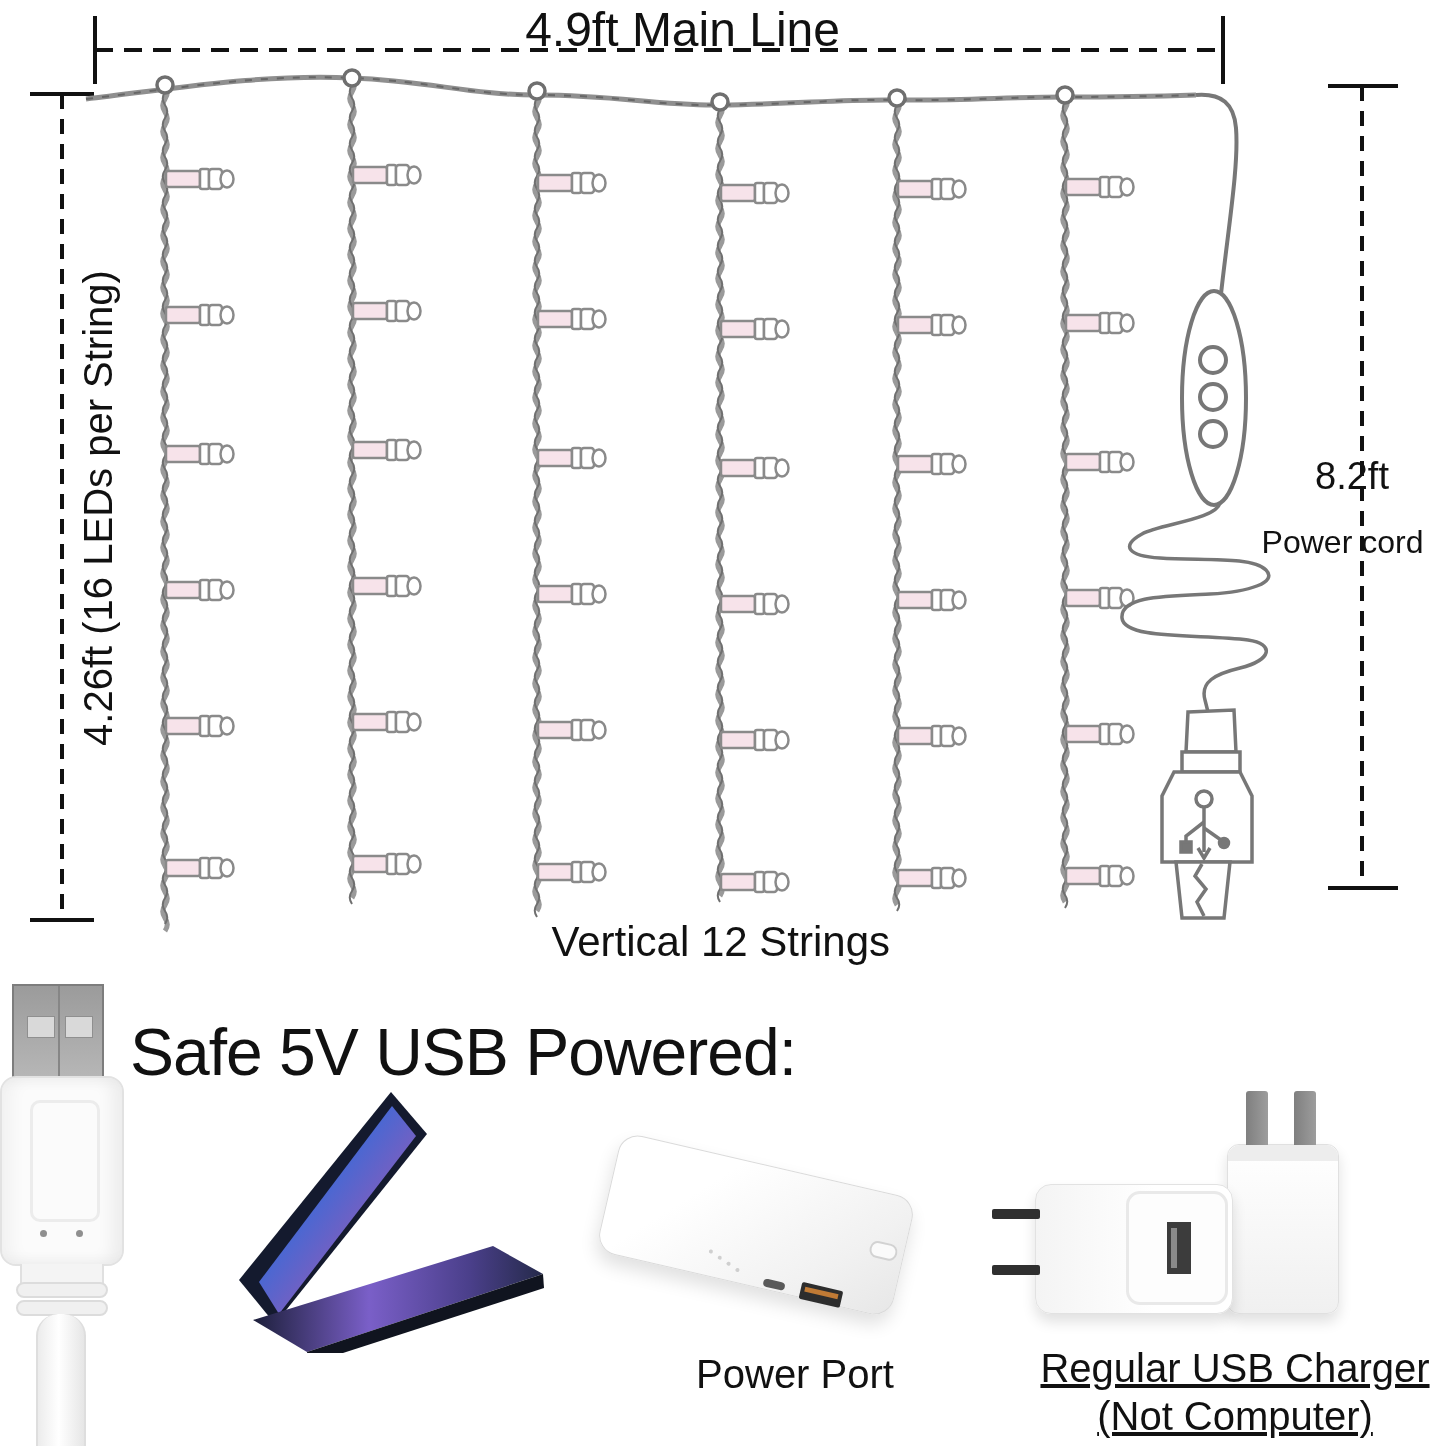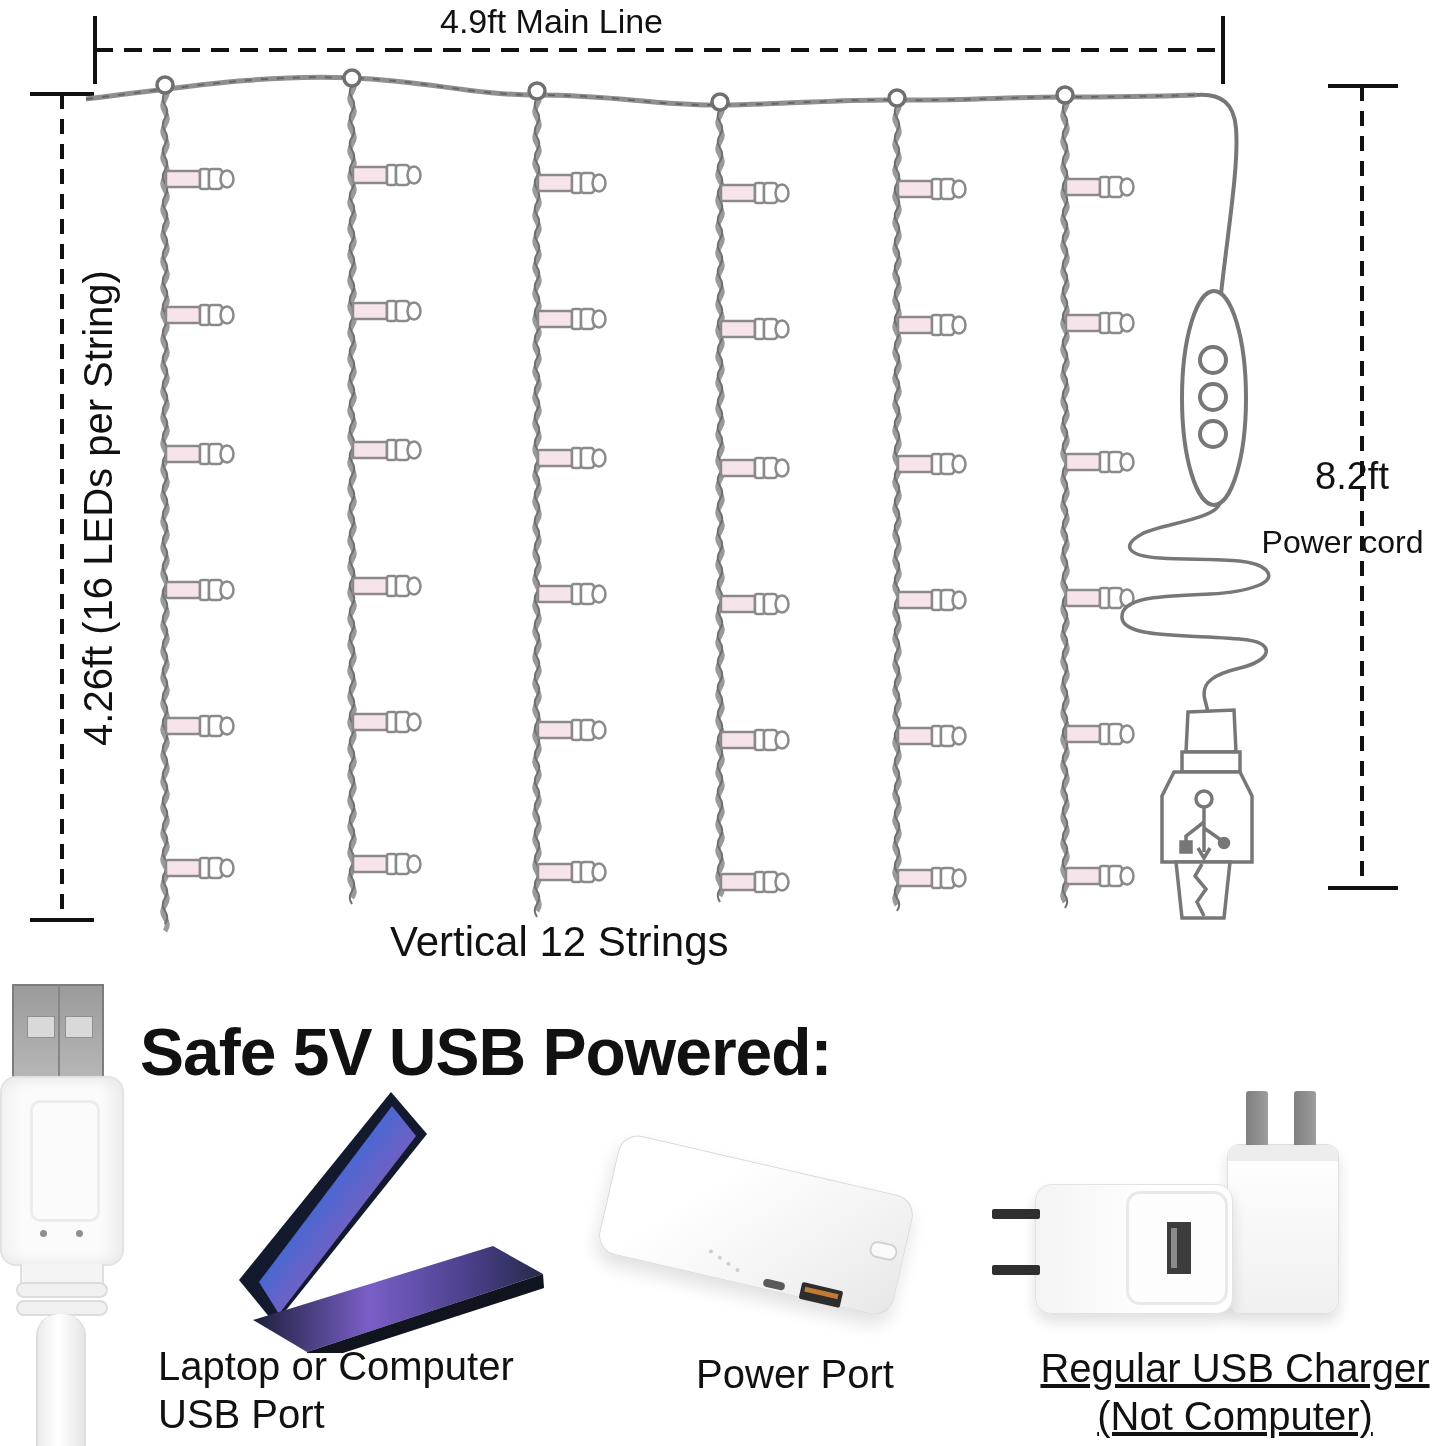--- a/index.html
+++ b/index.html
@@ -5,31 +5,31 @@
   html,body{margin:0;padding:0;background:#fff;}
   .canvas{
     position:relative;width:1445px;height:1446px;background:#ffffff;overflow:hidden;
     font-family:"Liberation Sans", sans-serif;color:#111;
   }
   .lbl{position:absolute;white-space:nowrap;color:#111;}
   .lbl.center{text-align:center;white-space:normal;}
   #diagram-svg{position:absolute;left:0;top:0;}
 
   
-  .main-line-label{left:440px;top:2px;width:400px;font-size:34px;text-align:left;}
+  .main-line-label{left:440px;top:2px;width:400px;font-size:48px;text-align:right;}
   .vertical-dim-label{
     left:98px;top:508px;font-size:40px;
     transform:translate(-50%,-50%) rotate(-90deg);
   }
   .dim-82{left:1252px;top:455px;width:200px;font-size:38px;text-align:center;}
   .dim-power-cord{left:1240px;top:524px;width:205px;font-size:32px;text-align:center;}
-  .strings-label{left:390px;top:918px;width:500px;font-size:42px;text-align:left;}
-
-  
-  .heading{left:140px;top:1014px;font-size:66px;font-weight:bold;letter-spacing:-1px;}
+  .strings-label{left:390px;top:918px;width:500px;font-size:42px;text-align:right;}
+
+  
+  .heading{left:130px;top:1014px;font-size:66px;font-weight:normal;letter-spacing:-1px;}
   .laptop-label{left:158px;top:1342px;font-size:40px;line-height:48px;}
   .powerbank-label{left:640px;top:1352px;width:310px;font-size:40px;text-align:center;}
   .charger-label{left:1025px;top:1344px;width:420px;font-size:40px;line-height:48px;text-align:center;text-decoration:underline;}
 
   
   .usb-plug{position:absolute;left:0;top:984px;width:140px;height:462px;}
   .usb-plug .metal{position:absolute;left:12px;top:0;width:92px;height:94px;
     background:linear-gradient(180deg,#9b9b9b,#b6b6b6);border:2px solid #7d7d7d;box-sizing:border-box;}
   .usb-plug .metal .seam{position:absolute;left:50%;top:0;width:2px;height:100%;background:#868686;}
   .usb-plug .hole{position:absolute;width:26px;height:20px;background:#d9d9d9;border:1px solid #8f8f8f;top:30px;}
@@ -378,23 +378,19 @@
       <div class="prong p1"></div>
       <div class="prong p2"></div>
       <div class="face">
         <div class="slot">
             <i></i>
           </div>
       </div>
     </div>
   </div>
 
-  <div class="lbl laptop-label">
-    <div>Laptop or Computer</div>
-    <div>USB Port</div>
-  </div>
   <div class="lbl powerbank-label center">Power Port</div>
   <div class="lbl charger-label center">
     <div>Regular USB Charger</div>
     <div>(Not Computer)</div>
   </div>
 
 </div>
 
 </body></html>

